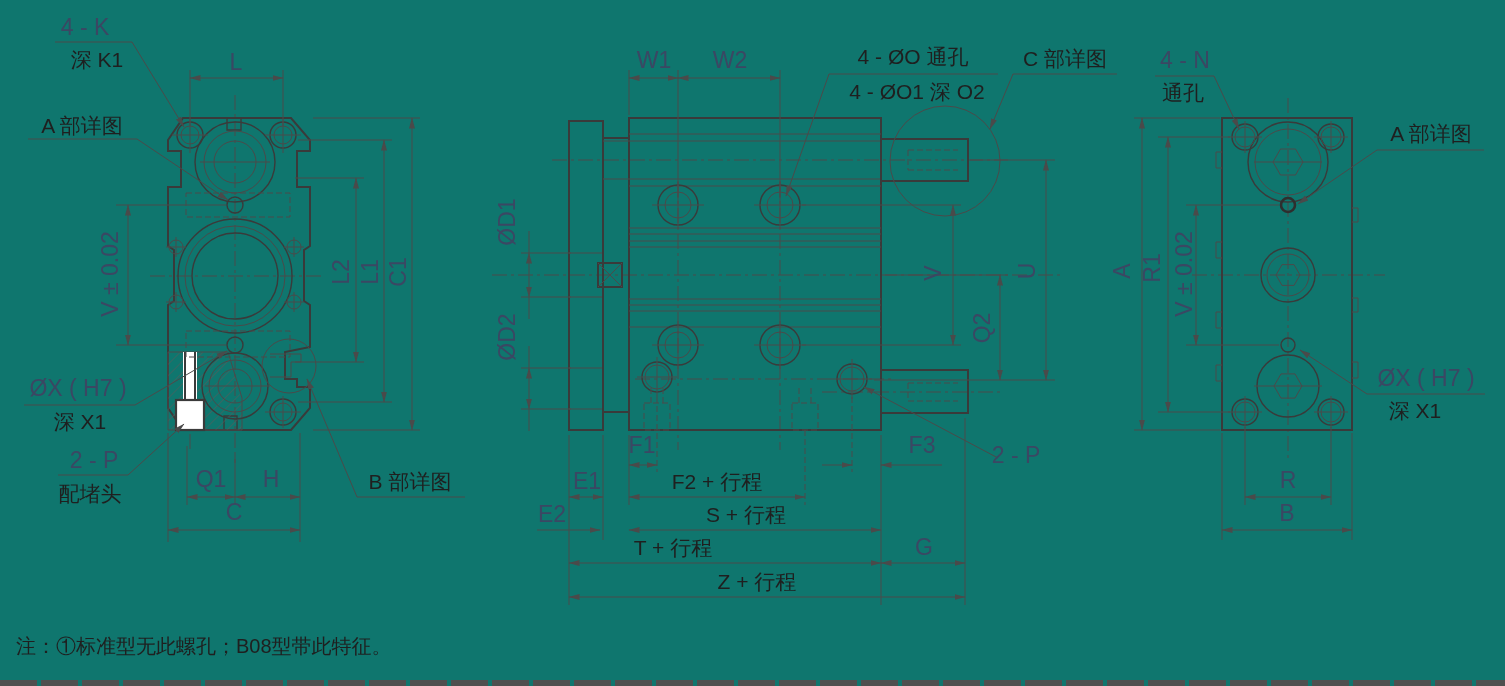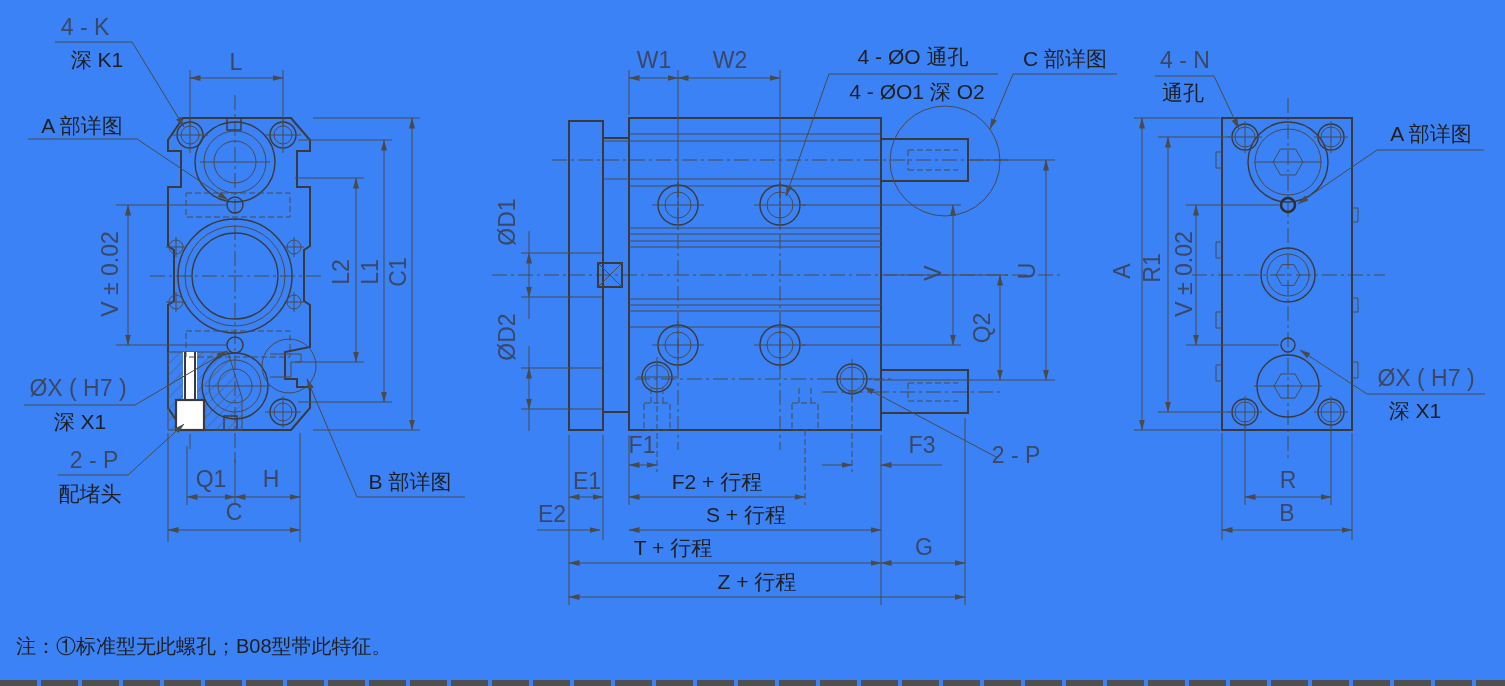--- a/index.html
+++ b/index.html
@@ -1,16 +1,16 @@
 <!DOCTYPE html>
 <html><head>
 <meta charset="utf-8">
 <style>
   html,body{margin:0;padding:0;background:#ffffff;}
-  .stage{position:relative;width:1505px;height:686px;background:#3b82f6;overflow:hidden;
+  .stage{position:relative;width:1505px;height:686px;background:#0f766e;overflow:hidden;
          font-family:"Liberation Sans", sans-serif;}
   svg{display:block}
   
   .o  {stroke:#3a3a3a;stroke-width:2;fill:none;stroke-linejoin:miter;}
   .m  {stroke:#3a3a3a;stroke-width:1.4;fill:none;}
   .t  {stroke:#4a4a4a;stroke-width:1;fill:none;}
   .d  {stroke:#4a4a4a;stroke-width:1;fill:none;stroke-dasharray:6,3;}
   .cl {stroke:#4a4a4a;stroke-width:1;fill:none;stroke-dasharray:15,4,3,4;}
   .dim{stroke:#4a4a4a;stroke-width:1;fill:none;}
   .bold{stroke:#2e2e2e;stroke-width:2.6;fill:none;}

